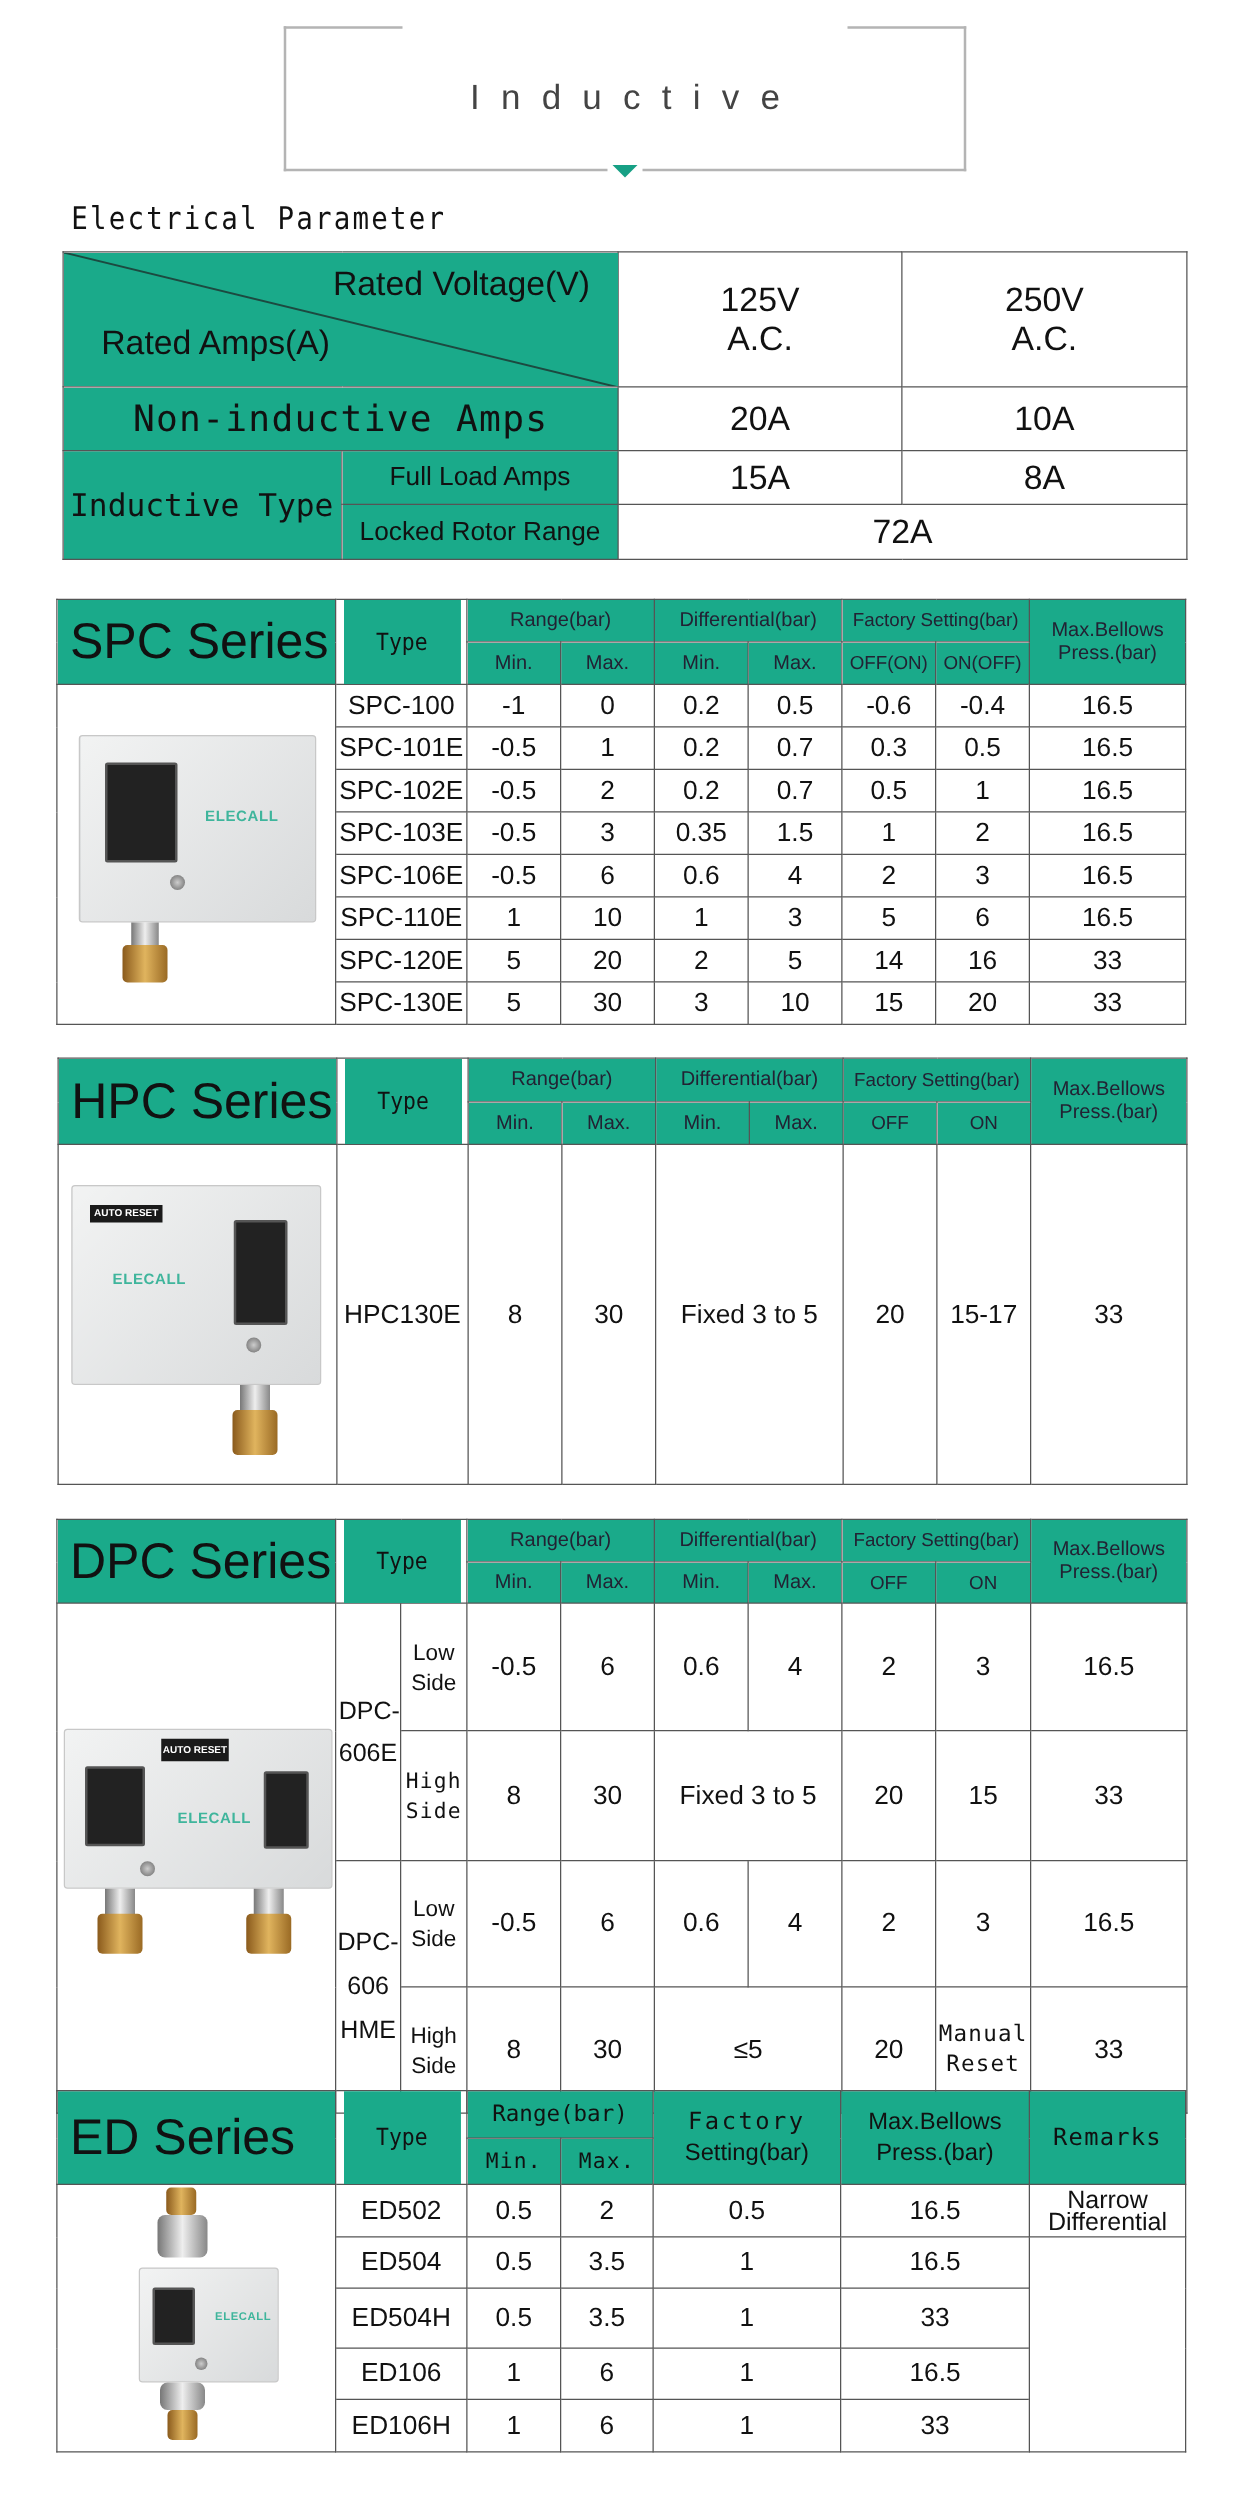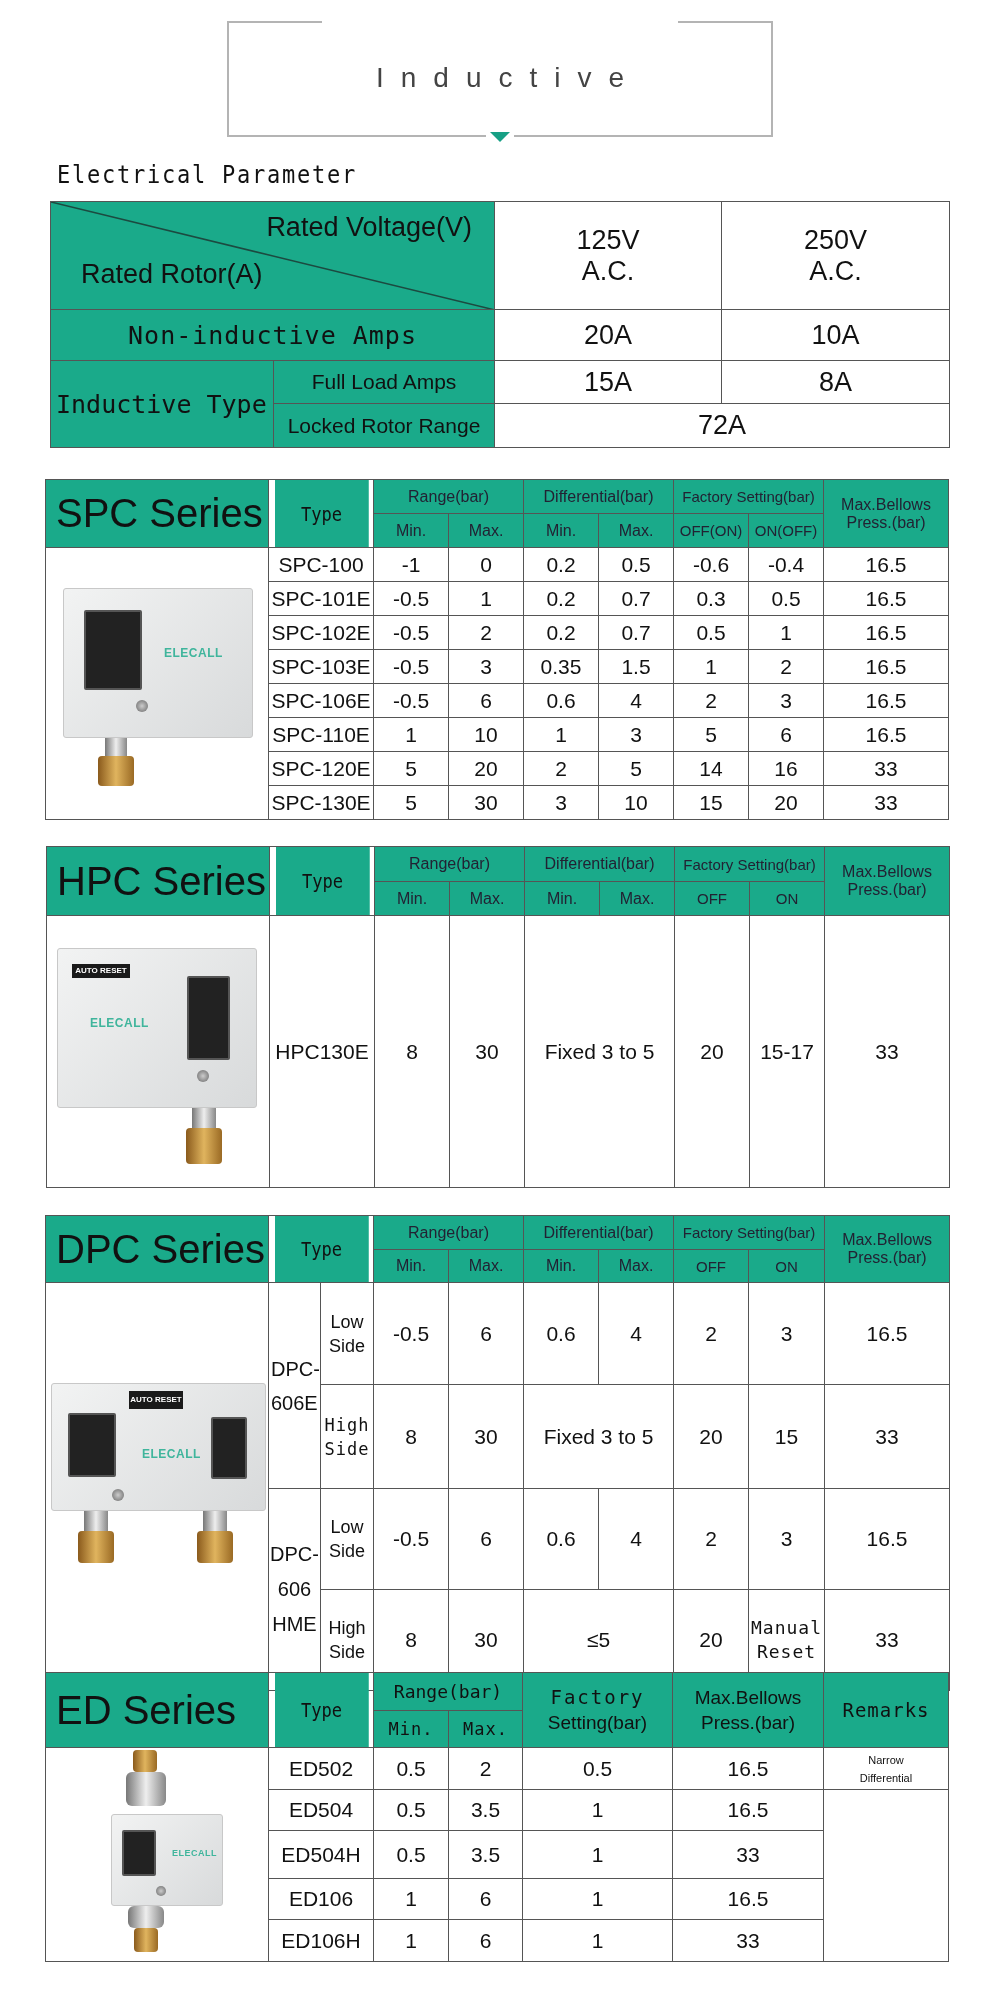--- a/index.html
+++ b/index.html
@@ -51,33 +51,33 @@
       <col style="width:227px">
       <col style="width:228px">
     </colgroup>
   <tbody>
       <tr style="height:108px">
     <td class="g diag" colspan="2">
       <svg width="444" height="108">
             <line x1="0" y1="0" x2="444" y2="108" stroke="#1c4a40" stroke-width="1.5"></line>
           </svg>
       <div style="position:absolute;right:22px;top:10px;font-size:27px">Rated Voltage(V)</div>
-      <div style="position:absolute;left:30px;top:57px;font-size:27px">Rated Rotor(A)</div>
+      <div style="position:absolute;left:30px;top:57px;font-size:27px">Rated Amps(A)</div>
     </td>
     <td>
           <div>125V</div>
           <div>A.C.</div>
         </td>
     <td>
           <div>250V</div>
           <div>A.C.</div>
         </td>
   </tr>
   <tr style="height:51px">
-    <td class="g mono" colspan="2" style="font-size:25px;transform:none">Non-inductive Amps</td>
+    <td class="g mono" colspan="2" style="font-size:29px;transform:none">Non-inductive Amps</td>
     <td>20A</td>
     <td>10A</td>
   </tr>
   <tr style="height:43px">
     <td class="g mono" rowspan="2" style="font-size:25px;text-align:left;padding-left:5px;letter-spacing:0">Inductive Type</td>
     <td class="g" style="font-size:21px">Full Load Amps</td>
     <td>15A</td>
     <td>8A</td>
   </tr>
   <tr style="height:44px">
@@ -415,21 +415,21 @@
       <div class="logo" style="left:126px;top:100px;font-size:9px">ELECALL</div>
       <div class="screw" style="left:110px;top:138px;width:10px;height:10px"></div>
       <div class="stem" style="left:82px;top:158px;width:36px;height:22px;border-radius:6px"></div>
       <div class="brass" style="left:88px;top:180px;width:24px;height:24px"></div>
     </td>
     <td>ED502</td>
         <td>0.5</td>
         <td>2</td>
         <td>0.5</td>
         <td>16.5</td>
-    <td style="font-size:11px;line-height:18px">
+    <td style="font-size:20px;line-height:18px">
           <div>Narrow</div>
           <div>Differential</div>
         </td>
   </tr>
   <tr style="height:41px">
         <td>ED504</td>
         <td>0.5</td>
         <td>3.5</td>
         <td>1</td>
         <td>16.5</td>

